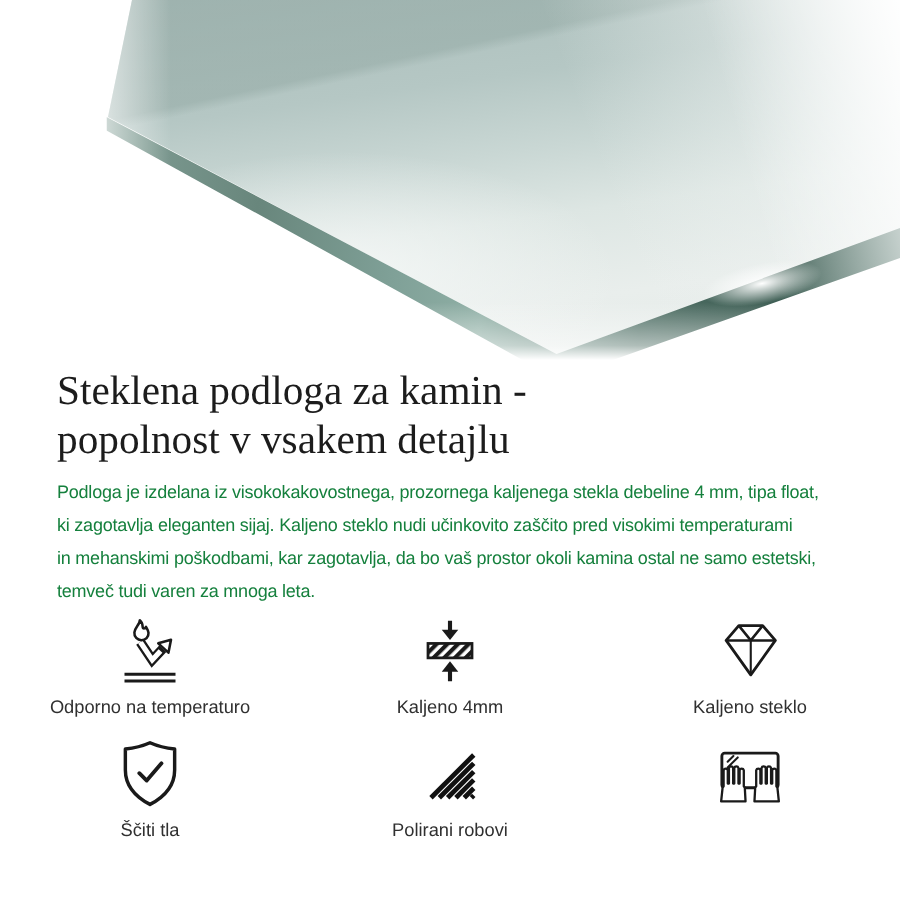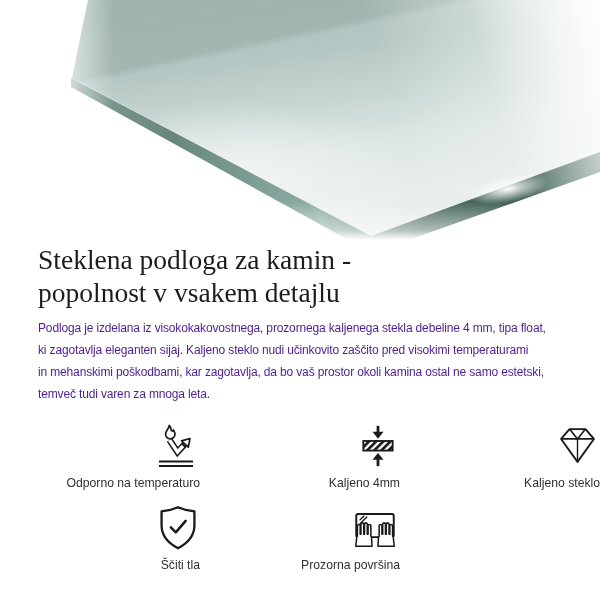--- a/index.html
+++ b/index.html
@@ -50,36 +50,36 @@
   h1.title {
     margin: 3px 0 0 0;
     font-family: "Liberation Serif", serif;
     font-weight: 400;
     font-size: 27.5px;
     line-height: 33px;
     color: #1c1c1c;
     white-space: pre-line;
   }
   p.para {
-    margin: 8px 0 17px 0;
+    margin: 8px 0 5px 0;
     font-size: 12px;
     line-height: 22px;
     letter-spacing: -0.15px;
-    color: #4c1d95;
+    color: #15803d;
     white-space: pre-line;
   }
 
   
   .features {
     margin-top: 2px;
     display: grid;
     grid-template-columns: repeat(3, 1fr);
     row-gap: 13px;
   }
-  .feature { display: flex; flex-direction: column; align-items: flex-end; }
+  .feature { display: flex; flex-direction: column; align-items: center; }
   .icon-box { height: 47px; display: flex; align-items: center; justify-content: center; }
   .feature .label {
     margin-top: 7px;
     font-size: 12.2px;
     line-height: 15px;
     color: #303030;
     text-align: center;
   }
   svg { display: block; }
   .stroke { stroke: #1a1a1a; fill: none; }
@@ -155,29 +155,43 @@
     <div class="feature">
       <div class="icon-box">
         <svg width="44" height="46" viewBox="0 0 40 42">
           <path class="stroke" d="M20 2 C24.5 4 29 5.2 35 5.8 V18.5 C35 27.5 29.5 34.5 20 39.5 C10.5 34.5 5 27.5 5 18.5 V5.8 C11 5.2 15.5 4 20 2 Z" stroke-width="2.1" stroke-linejoin="round"></path>
           <path class="stroke" d="M13.5 20.5 L18 25 L27 14.5" stroke-width="2.3" stroke-linecap="round" stroke-linejoin="round"></path>
         </svg>
       </div>
       <div class="label">Ščiti tla</div>
     </div>
 
+    <div class="feature">
+      <div class="icon-box">
+        <svg width="38" height="38" viewBox="0 0 48 48">
+          <g stroke="#111111" stroke-width="4">
+            <line x1="8" y1="44" x2="44" y2="8"></line>
+            <line x1="15" y1="44" x2="44" y2="15"></line>
+            <line x1="22" y1="44" x2="44" y2="22"></line>
+            <line x1="29" y1="44" x2="44" y2="29"></line>
+            <line x1="36" y1="44" x2="44" y2="36"></line>
+            <line x1="42" y1="44" x2="44" y2="42"></line>
+          </g>
+        </svg>
+      </div>
+      <div class="label">Polirani robovi</div>
+    </div>
 
     <div class="feature">
       <div class="icon-box">
         <svg width="50" height="40" viewBox="0 0 52 40">
           <rect x="6.5" y="5.5" width="39" height="24" rx="2" fill="#ffffff" stroke="#1a1a1a" stroke-width="2"></rect>
           <path class="stroke" d="M10.5 11.5 L14.5 7.5 M10.5 15.5 L17.5 8.5" stroke-width="1.4" stroke-linecap="round"></path>
           <path d="M6 39 L7 29.5 L7.7 28.5 L7.7 17.4 A1.5 1.5 0 0 1 10.6 17.4 L10.6 26.6 L11.4 26.6 L11.4 15.8 A1.5 1.5 0 0 1 14.3 15.8 L14.3 26.6 L15.1 26.6 L15.1 15.8 A1.5 1.5 0 0 1 18 15.8 L18 26.6 L18.8 26.6 L18.8 17.4 A1.5 1.5 0 0 1 21.7 17.4 L21.7 28.5 L22.4 29.5 L22.9 39 Z" fill="#ffffff" stroke="#1a1a1a" stroke-width="1.6" stroke-linejoin="round"></path>
           <g transform="translate(52,0) scale(-1,1)">
             <path d="M6 39 L7 29.5 L7.7 28.5 L7.7 17.4 A1.5 1.5 0 0 1 10.6 17.4 L10.6 26.6 L11.4 26.6 L11.4 15.8 A1.5 1.5 0 0 1 14.3 15.8 L14.3 26.6 L15.1 26.6 L15.1 15.8 A1.5 1.5 0 0 1 18 15.8 L18 26.6 L18.8 26.6 L18.8 17.4 A1.5 1.5 0 0 1 21.7 17.4 L21.7 28.5 L22.4 29.5 L22.9 39 Z" fill="#ffffff" stroke="#1a1a1a" stroke-width="1.6" stroke-linejoin="round"></path>
           </g>
         </svg>
       </div>
-      <div class="label">Prozorna površina</div>
     </div>
 
   </div>
 </div>
 
 </body></html>

